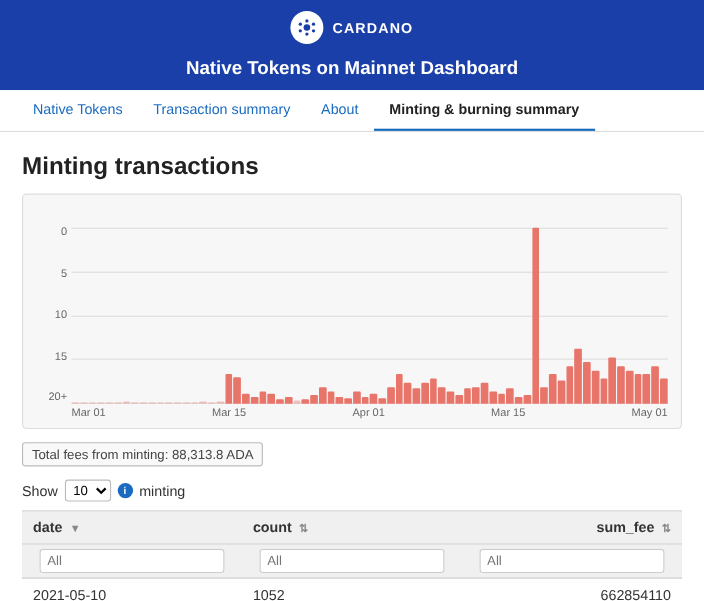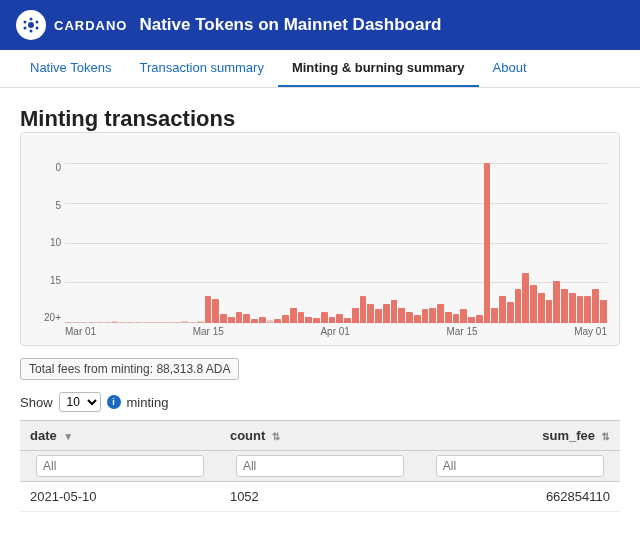--- a/index.html
+++ b/index.html
@@ -6,20 +6,21 @@
     body { font-family: Arial, sans-serif; font-size: 13px; background: #fff; width: 640px; }
 
     
     .header {
       background: #1a3fa8;
       color: #fff;
       display: flex;
       align-items: center;
       padding: 10px 16px;
       gap: 12px;
+      flex-direction: column;
     }
     .header-logo {
       display: flex;
       align-items: center;
       gap: 8px;
     }
     .logo-circle {
       width: 30px; height: 30px;
       background: #fff;
       border-radius: 50%;
@@ -43,21 +44,21 @@
       text-decoration: none;
     }
     .nav-item.active {
       color: #222;
       border-bottom: 2px solid #1a6bbf;
       font-weight: 600;
     }
 
     
     .content { padding: 18px 20px; background: #fff; }
-    .page-title { font-size: 22px; font-weight: bold; margin-bottom: 0; color: #222; }
+    .page-title { font-size: 22px; font-weight: bold; margin-bottom: 12px; color: #222; }
 
     
     .chart-container {
       border: 1px solid #ddd;
       border-radius: 4px;
       background: #f7f7f7;
       padding: 10px 12px 8px;
       margin-bottom: 12px;
       position: relative;
     }
@@ -234,22 +235,22 @@
       </svg>
     </div>
     <span style="font-size:13px;font-weight:700;letter-spacing:1px;">CARDANO</span>
   </div>
   <span style="font-size:17px;font-weight:bold;">Native Tokens on Mainnet Dashboard</span>
 </div>
 
 <nav class="nav">
   <a class="nav-item">Native Tokens</a>
   <a class="nav-item">Transaction summary</a>
+  <a class="nav-item">About</a>
   <a class="nav-item active">Minting &amp; burning summary</a>
-  <a class="nav-item">About</a>
 </nav>
 
 <div class="content">
   <h1 class="page-title">Minting transactions</h1>
 
   
   <div class="chart-container">
     <div class="chart-area">
 
       <div class="y-axis">

